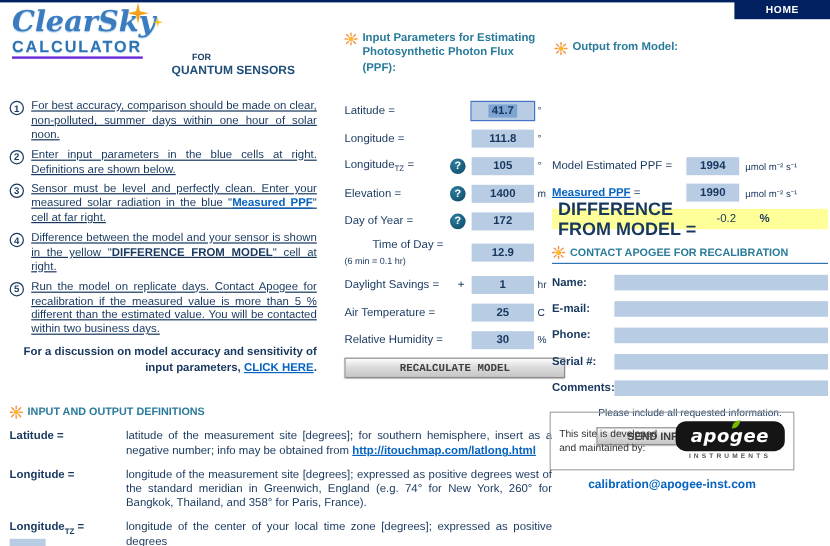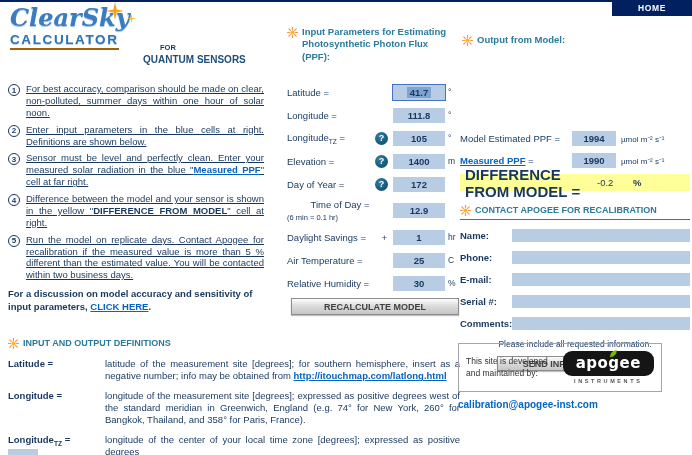--- a/index.html
+++ b/index.html
@@ -7,54 +7,54 @@
   body{font-family:"Liberation Sans",sans-serif;background:#ffffff;}
   .page{position:relative;width:692px;height:455px;background:#ffffff;overflow:hidden;color:#17375E;}
 
   .top-line{position:absolute;top:0;left:0;width:100%;height:2px;background:#002060;}
   .home-strip{position:absolute;top:0;right:0;width:80px;height:16px;background:#002060;display:flex;align-items:center;justify-content:center;}
   .home-link{color:#ffffff;font-size:8.5px;font-weight:bold;letter-spacing:.6px;text-decoration:none;cursor:pointer;}
 
   .logo{position:absolute;left:10px;top:6px;width:130px;}
   .sparkle{position:absolute;}
   .logo-script{font-family:"DejaVu Serif",serif;font-style:italic;font-weight:bold;font-size:24px;color:#3B7BBF;text-shadow:0 1px 1px #9DC3E6;line-height:1;}
-  .logo-caps{display:inline-block;font-size:13.5px;font-weight:bold;letter-spacing:1.6px;color:#2E74B5;border-bottom:2px solid #a16207;padding-bottom:1px;text-shadow:0 1px 0 #BDD7EE;}
+  .logo-caps{display:inline-block;font-size:13.5px;font-weight:bold;letter-spacing:1.6px;color:#2E74B5;border-bottom:2px solid #6d28d9;padding-bottom:1px;text-shadow:0 1px 0 #BDD7EE;}
 
   .for-block{position:absolute;left:143px;top:43px;}
   .for-label{font-size:7.5px;font-weight:bold;color:#17375E;margin-left:17px;}
   .product-name{font-size:10px;font-weight:bold;color:#1F4E79;margin-top:2px;}
 
   .sun{width:11px;height:11px;flex-shrink:0;margin-top:1px;}
   .col-header{display:flex;gap:4px;font-weight:bold;color:#2A7B9B;}
   .input-header{position:absolute;left:287px;top:26px;width:162px;font-size:9.5px;line-height:1.3;}
   .output-header{position:absolute;left:462px;top:34px;width:210px;font-size:9.5px;}
 
   .instructions{position:absolute;left:8px;top:83px;width:256px;}
   .instr{display:flex;gap:6px;margin-bottom:5px;}
   .num{width:12px;height:12px;border:1px solid #17375E;border-radius:50%;font-size:8px;font-weight:bold;display:flex;align-items:center;justify-content:center;flex-shrink:0;margin-top:1px;color:#17375E;}
   .instr p{margin:0;font-size:9.5px;line-height:1.25;text-align:justify;color:#17375E;text-decoration:underline;}
   a.inline-link{color:#0563C1;text-decoration:underline;font-weight:bold;cursor:pointer;}
   .bold-ref{font-weight:bold;}
-  .accuracy-note{text-align:left;font-size:9.5px;font-weight:bold;margin-top:7px;line-height:1.35;}
+  .accuracy-note{text-align:right;font-size:9.5px;font-weight:bold;margin-top:7px;line-height:1.35;}
 
   .inputs-col{position:absolute;left:287px;top:84px;width:176px;}
   .inrow{display:flex;align-items:center;min-height:16px;margin-bottom:7px;}
   .inrow .lbl{flex:1;font-size:9.5px;color:#17375E;}
   .lblstack{flex:1;display:flex;flex-direction:column;}
   .lblstack .lbl{flex:none;text-align:center;}
   .subnote{font-size:7.5px;color:#17375E;margin-top:3px;}
   .cell{width:52px;height:15px;background:#B8CCE4;display:flex;align-items:center;justify-content:center;font-size:9.5px;font-weight:bold;color:#17375E;flex-shrink:0;}
   .cell.focused{outline:1px solid #4472C4;}
   .cell.focused .val{background:#7EA4D2;padding:0 3px;}
   .unit{width:15px;font-size:8.5px;color:#17375E;margin-left:3px;flex-shrink:0;}
   .plus{font-size:9.5px;margin-right:6px;}
   .help{width:13px;height:13px;border-radius:50%;background:radial-gradient(circle at 35% 30%,#2F7EA0,#0A4663);color:#fff;font-size:9px;font-weight:bold;display:flex;align-items:center;justify-content:center;margin-right:5px;flex-shrink:0;cursor:pointer;}
 
   .btn{background:linear-gradient(180deg,#FDFDFD,#DCDCDC 45%,#C6C6C6);border:1px solid #8C8C8C;font-family:inherit;font-size:9px;font-weight:bold;color:#404040;height:17px;cursor:pointer;box-shadow:0 1px 1px rgba(0,0,0,.25);}
-  .recalc-btn{display:block;width:168px;margin:7px auto 0 auto;}
+  .recalc-btn{display:block;width:184px;margin:7px auto 0 auto;font-family:Liberation Mono, monospace;}
 
   .output-col{position:absolute;left:460px;top:84px;width:230px;margin-top:46px;}
   .outrow{display:flex;align-items:center;height:16px;margin-bottom:6px;}
   .outrow .olbl{width:112px;font-size:9.5px;}
   .outrow .cell{width:44px;}
   .ounit{font-size:8px;margin-left:5px;white-space:nowrap;}
   .diff-row{background:#FFFF99;height:17px;display:flex;align-items:center;padding:0 5px;margin-top:2px;}
   .diff-row .dlbl{width:132px;font-size:15px;font-weight:bold;}
   .diff-row .dval{font-size:9.5px;font-weight:normal;width:36px;}
   .diff-row .dunit{font-size:9.5px;font-weight:bold;}
@@ -69,24 +69,24 @@
 
   .definitions{position:absolute;left:8px;top:337px;width:452px;}
   .def-header{display:flex;gap:4px;align-items:center;font-size:9px;font-weight:bold;color:#2A7B9B;margin-bottom:9px;}
   .defrow{display:flex;margin-bottom:7px;}
   .term{width:97px;font-size:9.5px;font-weight:bold;flex-shrink:0;}
   .deftext{flex:1;font-size:9.5px;line-height:1.3;text-align:justify;}
 
   .dev-box{position:absolute;left:458px;top:343px;width:204px;height:49px;border:1px solid #A6A6A6;display:flex;align-items:center;padding:4px 7px;gap:9px;}
   .dev-note{font-size:8.5px;line-height:1.4;color:#333333;width:88px;}
   .apg{width:92px;text-align:center;}
-  .apg-box{position:relative;background:#151515;border-radius:9px;color:#ffffff;font-size:15px;font-weight:bold;padding:3px 0 4px 0;letter-spacing:.5px;font-family:"DejaVu Sans",sans-serif;}
+  .apg-box{position:relative;background:#151515;border-radius:9px;color:#ffffff;font-size:15px;font-weight:bold;padding:3px 0 4px 0;letter-spacing:.5px;font-family:"DejaVu Sans",sans-serif;font-style:italic;}
   .leaf{position:absolute;top:-2px;left:46px;width:9px;height:9px;}
   .apg-sub{font-size:5.5px;letter-spacing:2.6px;color:#555555;margin-top:2px;font-weight:bold;}
-  .email-link{position:absolute;left:458px;top:399px;width:204px;font-size:10px;font-weight:bold;color:#0563C1;text-decoration:none;cursor:pointer;}
+  .email-link{position:absolute;left:458px;top:399px;width:204px;text-align:center;font-size:10px;font-weight:bold;color:#0563C1;text-decoration:none;cursor:pointer;}
 
   .partial-cell{position:absolute;left:8px;top:449px;width:30px;height:6px;background:#B8CCE4;}
   sub{font-size:70%;}
 </style>
 </head>
 <body>
 
 <div class="page">
 
   <div class="top-line"></div>
@@ -258,25 +258,25 @@
             </g>
             <circle cx="10" cy="10" r="3.2" fill="#FFC000" stroke="#F79646" stroke-width="1"></circle>
           </svg>
         <span>CONTACT APOGEE FOR RECALIBRATION</span>
       </div>
       <div class="crow">
         <span class="clbl">Name:</span>
         <input class="cinput" style="">
       </div>
       <div class="crow">
+        <span class="clbl">E-mail:</span>
+        <input class="cinput" style="">
+      </div>
+      <div class="crow">
         <span class="clbl">Phone:</span>
-        <input class="cinput" style="">
-      </div>
-      <div class="crow">
-        <span class="clbl">E-mail:</span>
         <input class="cinput" style="">
       </div>
       <div class="crow">
         <span class="clbl">Serial #:</span>
         <input class="cinput" style="">
       </div>
       <div class="crow">
         <span class="clbl">Comments:</span>
         <input class="cinput" style="">
       </div>

